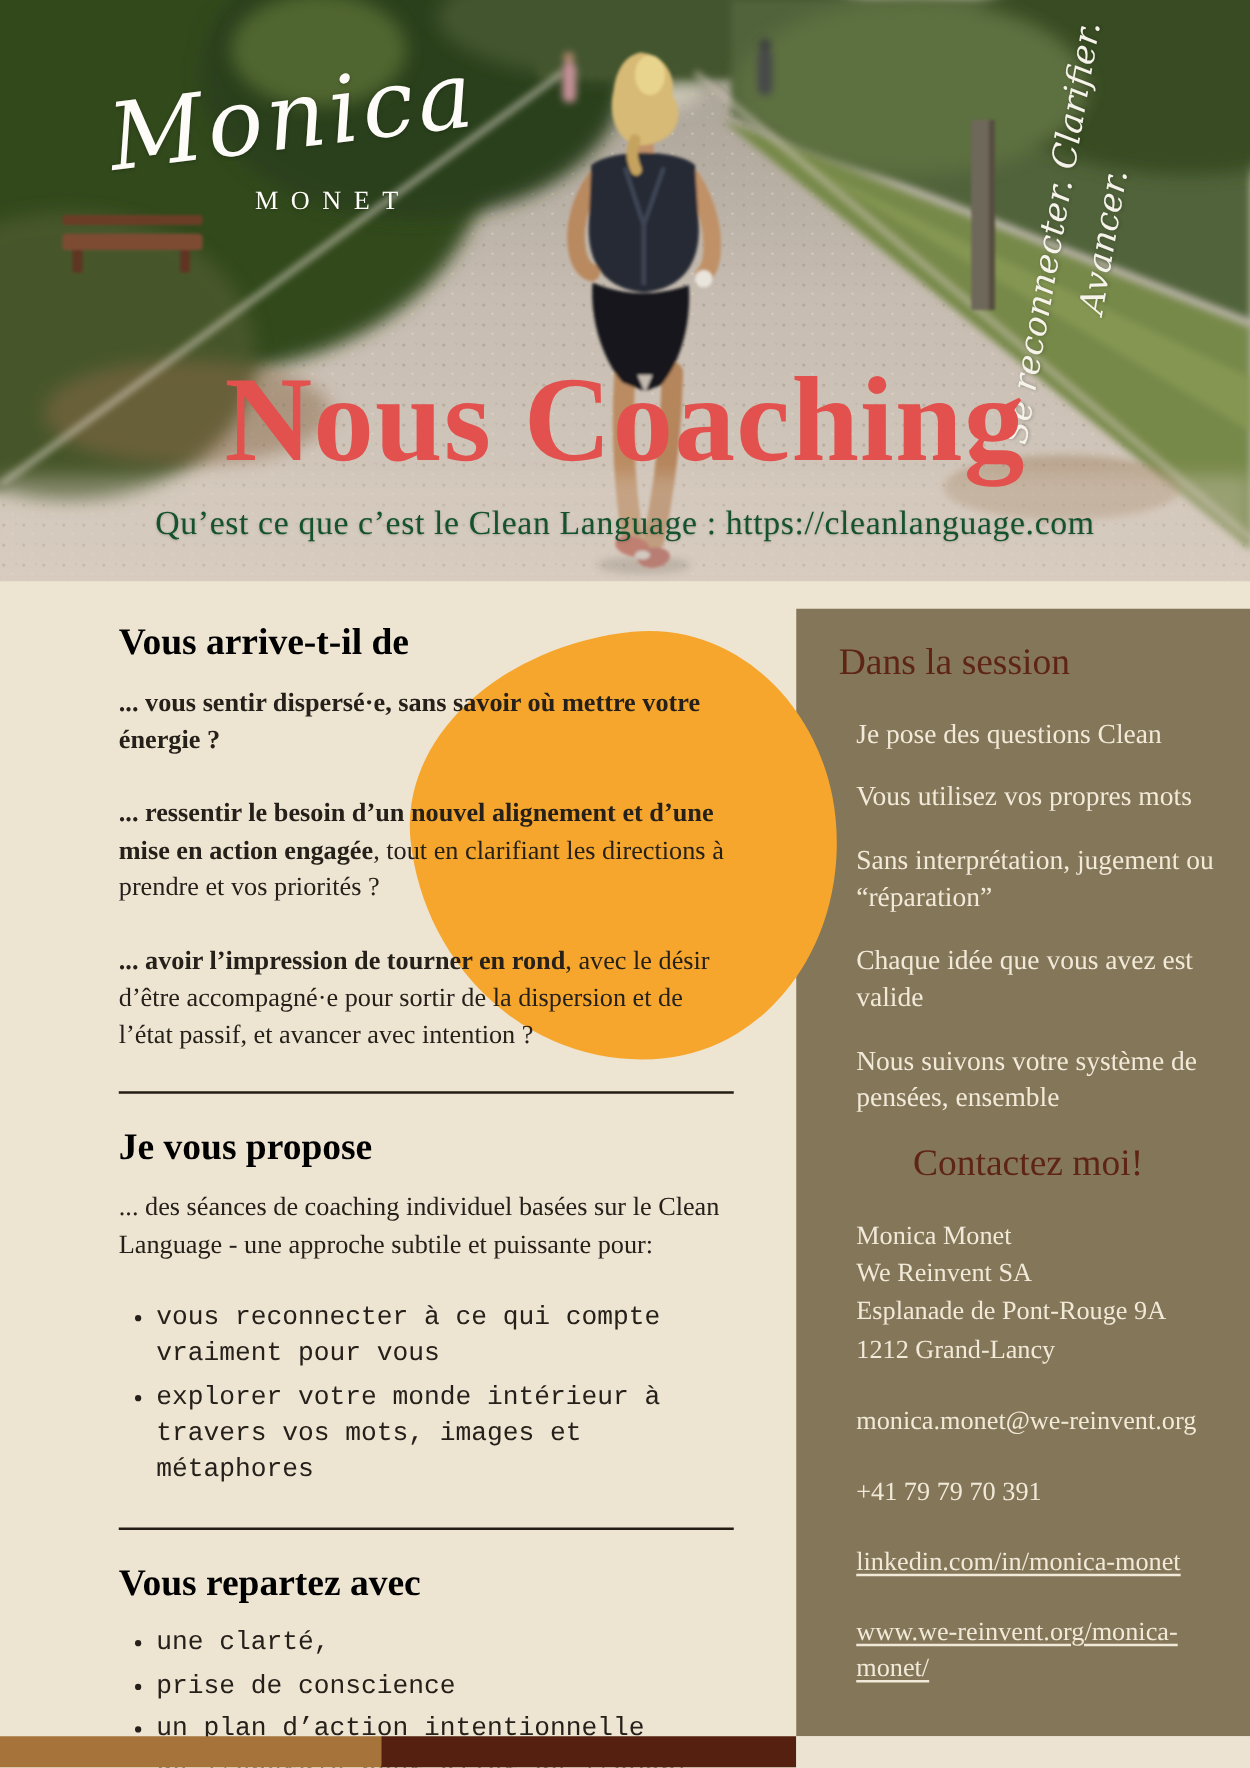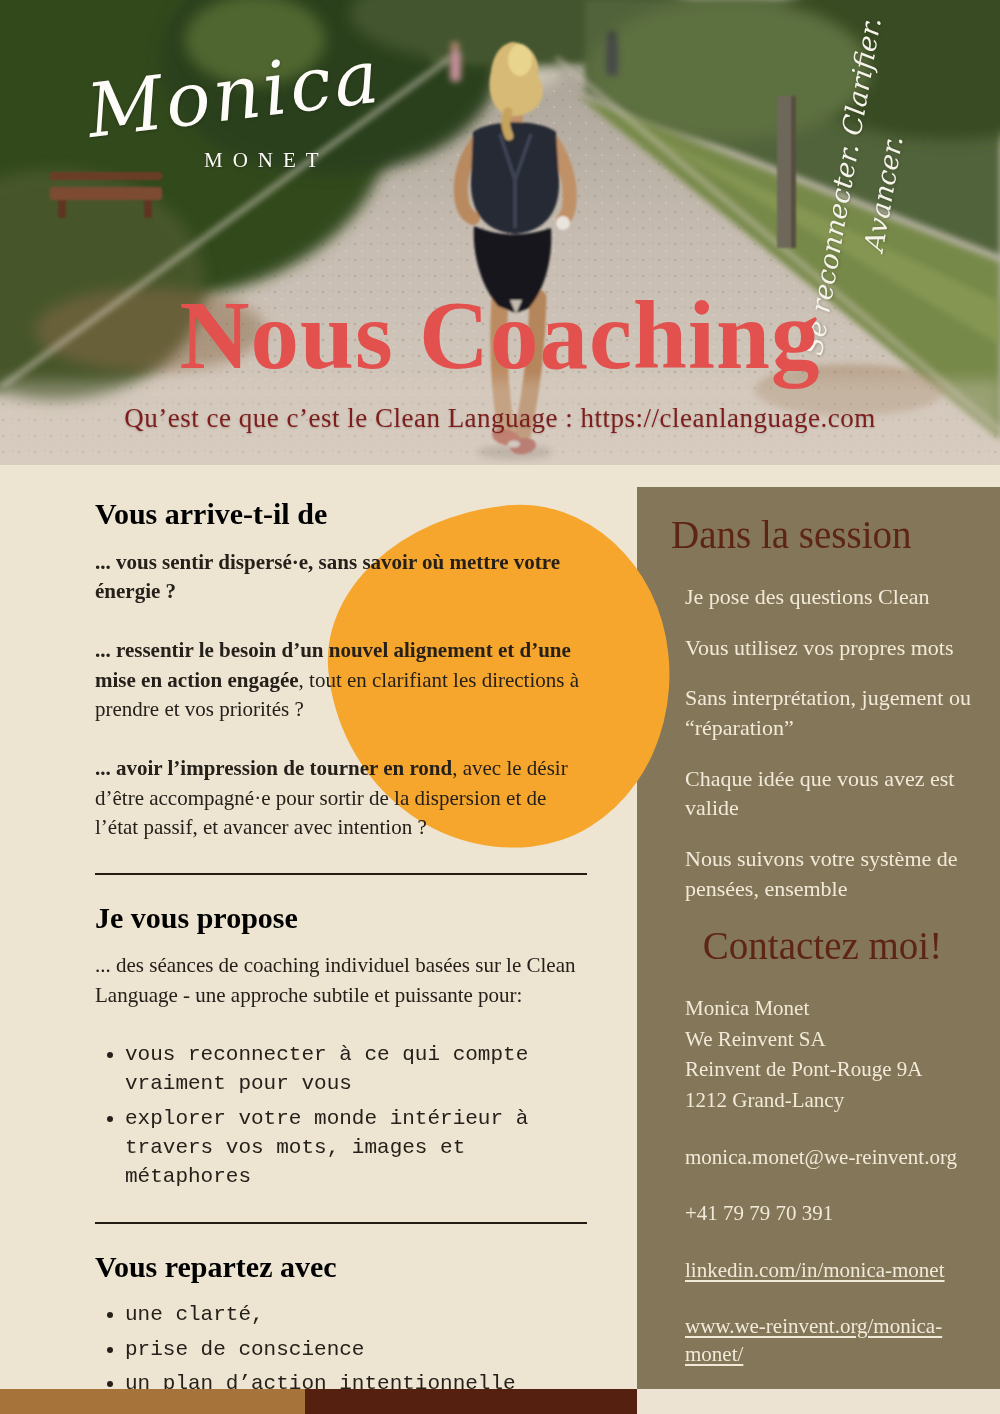--- a/index.html
+++ b/index.html
@@ -31,21 +31,21 @@
     font-family:"DejaVu Serif","Liberation Serif",serif;
     text-shadow:0 1px 3px rgba(20,30,15,.3);
   }
   .hero-title{
     position:absolute;left:0;right:0;top:287px;text-align:center;
     font-size:97px;line-height:1;font-weight:bold;letter-spacing:1px;
     color:#E2514E;
   }
   .hero-subtitle{
     position:absolute;left:0;right:0;top:403px;text-align:center;
-    font-size:27px;color:#7f1d1d;letter-spacing:.5px;
+    font-size:27px;color:#14532d;letter-spacing:.5px;
     text-shadow:0 1px 2px rgba(40,40,30,.25);
   }
   
   .content{position:absolute;left:0;top:465px;width:1000px;height:924px;}
   .brown-col{
     position:absolute;left:637px;top:22px;width:363px;height:902px;
     background:#847659;z-index:1;
     box-sizing:border-box;padding:26px 26px 0 34px;color:#F2EAD9;
   }
   .blob{
@@ -59,21 +59,21 @@
     font-size:30px;font-weight:bold;color:#000000;margin:0 0 16px;line-height:1.15;
   }
   .para{font-size:21px;line-height:1.4;margin:0 0 30px;}
   .para strong{font-weight:bold;}
   .divider{border-top:2px solid #241D15;margin:30px 0 26px;}
   ul.blist{margin:22px 0 0;padding:0 0 0 30px;font-size:21px;line-height:1.4;}
   ul.blist.tight{margin-top:8px;}
   ul.blist li{margin:0 0 5px;font-family:Liberation Mono, monospace;}
   
   h2.sec-r{
-    font-size:39px;font-weight:normal;color:#5E2514;margin:0 0 24px;line-height:1.15;
+    font-size:30px;font-weight:normal;color:#5E2514;margin:0 0 24px;line-height:1.15;
   }
   .sess-item{font-size:22px;line-height:1.35;margin:0 0 21px 14px;width:292px;}
   .contact-h{margin-top:36px;text-align:center;}
   .addr{font-size:21px;line-height:1.45;margin-left:14px;}
   .contact-line{font-size:21px;margin:28px 0 0 14px;line-height:1.35;width:288px;}
   .link{text-decoration:underline;text-underline-offset:3px;cursor:pointer;text-align:right;}
   
   .footer{position:absolute;left:0;top:1389px;width:1000px;height:25px;display:flex;z-index:4;}
   .f-tan{width:305px;background:#A6743B;}
   .f-maroon{width:332px;background:#55200F;}
@@ -206,21 +206,21 @@
     <div class="sess-item">Je pose des questions Clean</div>
     <div class="sess-item">Vous utilisez vos propres mots</div>
     <div class="sess-item">Sans interprétation, jugement ou “réparation”</div>
     <div class="sess-item">Chaque idée que vous avez est valide</div>
     <div class="sess-item">Nous suivons votre système de pensées, ensemble</div>
 
     <h2 class="sec-r contact-h">Contactez moi!</h2>
     <div class="addr">
       <div>Monica Monet</div>
       <div>We Reinvent SA</div>
-      <div>Reinvent de Pont-Rouge 9A</div>
+      <div>Esplanade de Pont-Rouge 9A</div>
       <div>1212 Grand-Lancy</div>
     </div>
     <div class="contact-line">monica.monet@we-reinvent.org</div>
     <div class="contact-line">+41 79 79 70 391</div>
     <div class="contact-line"><span class="link">linkedin.com/in/monica-monet</span></div>
     <div class="contact-line"><span class="link">www.we-reinvent.org/monica-monet/</span></div>
   </div>
 
   <div class="blob"></div>
 

